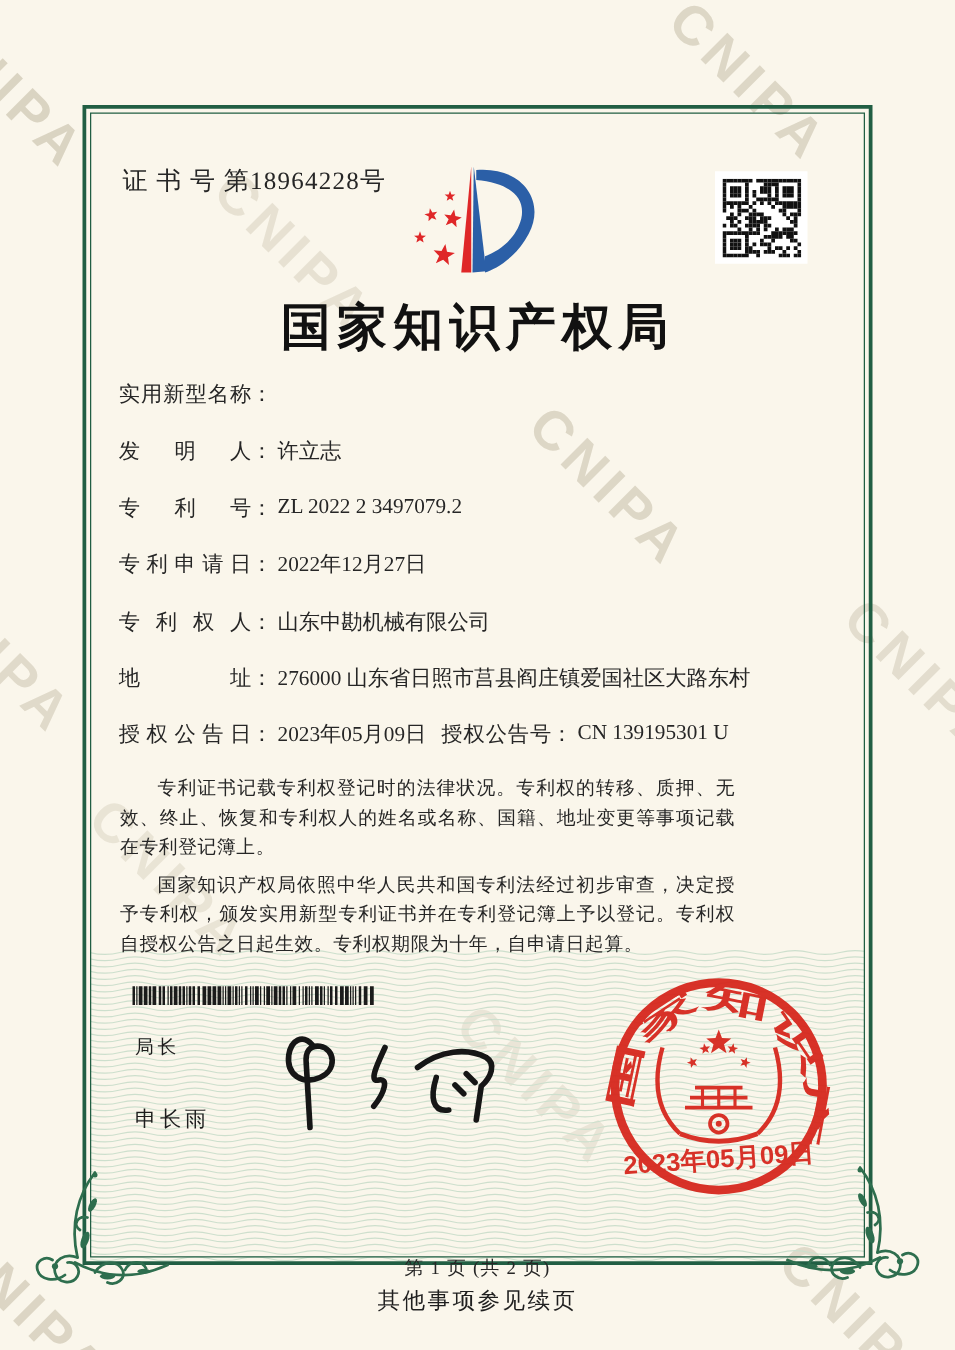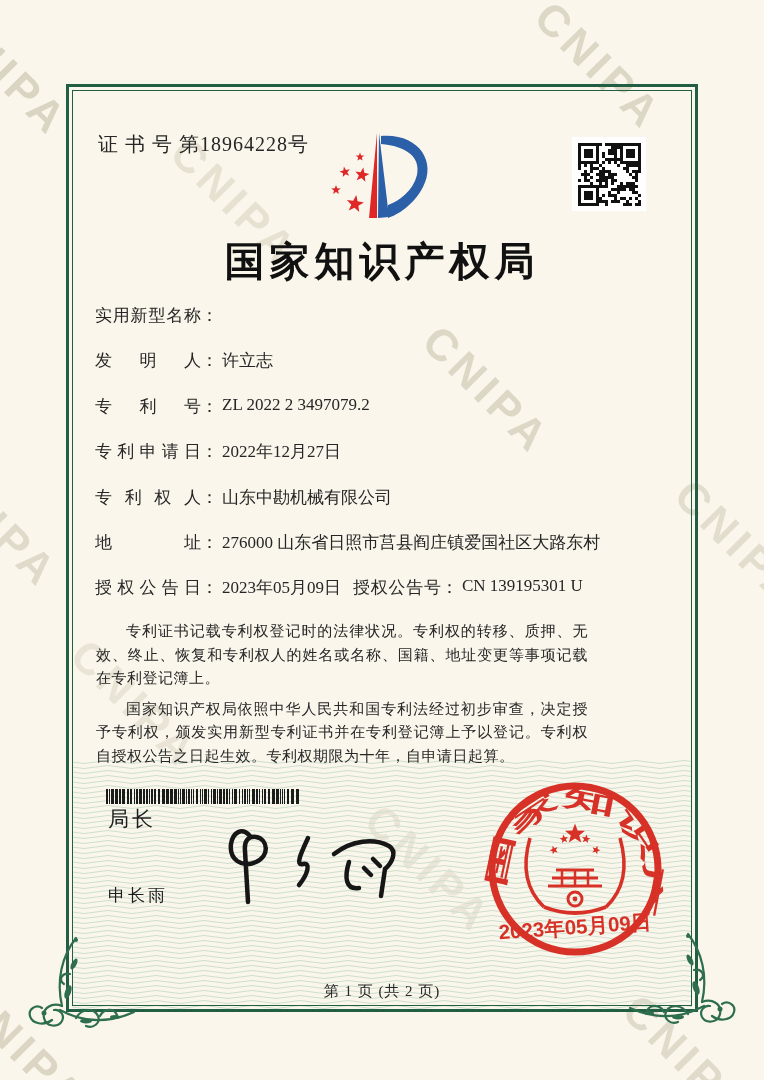--- a/index.html
+++ b/index.html
@@ -27,29 +27,29 @@
   .lbl{display:inline-block;width:106px;text-align:justify;text-align-last:justify;}
   .lbl2{display:inline-block;width:88px;text-align:justify;text-align-last:justify;margin-left:12px;}
   .colon{display:inline-block;margin-right:4px;}
   
   .paras{position:absolute;left:96px;top:620px;width:492px;font-size:15px;line-height:23.5px;
          text-align:justify;letter-spacing:.5px;}
   .paras p{margin:0 0 7px 0;text-indent:2em;}
   
   .barcode{position:absolute;left:106px;top:789px;width:200px;height:15px;font-size:0;}
   .barcode i{display:inline-block;height:15px;background:#1b1b1b;}
-  .sig-title{position:absolute;left:108px;top:805px;font-family:Liberation Serif, serif;
-             font-size:21px;letter-spacing:3px;color:#1d1d1d;}
+  .sig-title{position:absolute;left:108px;top:828px;font-family:Liberation Serif, serif;
+             font-size:15px;letter-spacing:3px;color:#1d1d1d;}
   .sig-name{position:absolute;left:108px;top:884px;font-family:"Liberation Sans","DejaVu Sans",sans-serif;
             font-size:17px;letter-spacing:3px;color:#1d1d1d;}
   .sig-svg{position:absolute;left:212px;top:810px;}
   
   .seal{position:absolute;left:482px;top:776px;opacity:.94;}
   
-  .page-num{position:absolute;left:0;right:0;top:982px;text-align:center;font-size:15px;letter-spacing:1px;}
+  .page-num{position:absolute;left:0;right:0;top:1005px;text-align:center;font-size:15px;letter-spacing:1px;}
   .note{position:absolute;left:0;right:0;top:1028px;text-align:center;font-size:18px;letter-spacing:2px;color:#1f1f1f;}
   
   .flourish{position:absolute;width:120px;height:104px;}
   .flourish.left{left:16px;top:934px;}
   .flourish.right{left:628px;top:930px;}
   .flourish.right svg{transform:scaleX(-1);}
 </style>
 </head>
 <body>
 
@@ -509,14 +509,15 @@
         <ellipse cx="58" cy="30" rx="2.5" ry="6" transform="rotate(28 58 30)"></ellipse>
         <ellipse cx="70" cy="87" rx="6" ry="2.5"></ellipse>
         <ellipse cx="99" cy="83" rx="5" ry="2"></ellipse>
         <circle cx="28" cy="79" r="2.5"></circle>
           <circle cx="60" cy="6" r="2"></circle>
       </g>
     </svg>
   </div>
 
   <div class="page-num">第 1 页 (共 2 页)</div>
+  <div class="note">其他事项参见续页</div>
 
 </div>
 
 </body></html>

